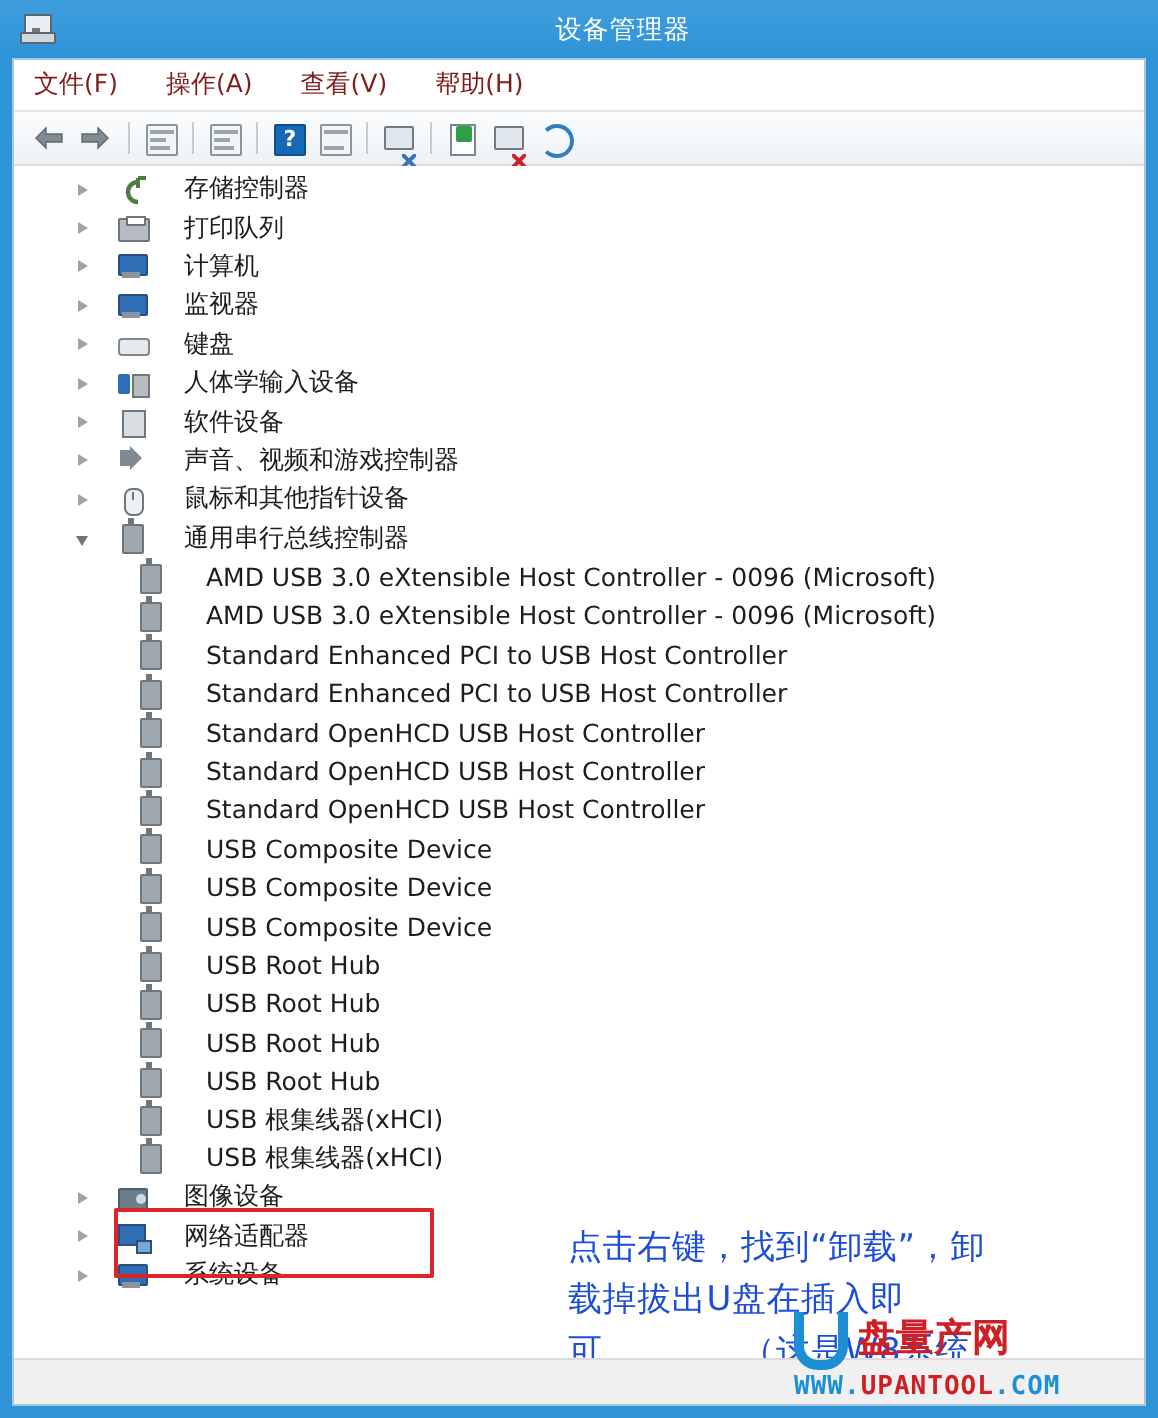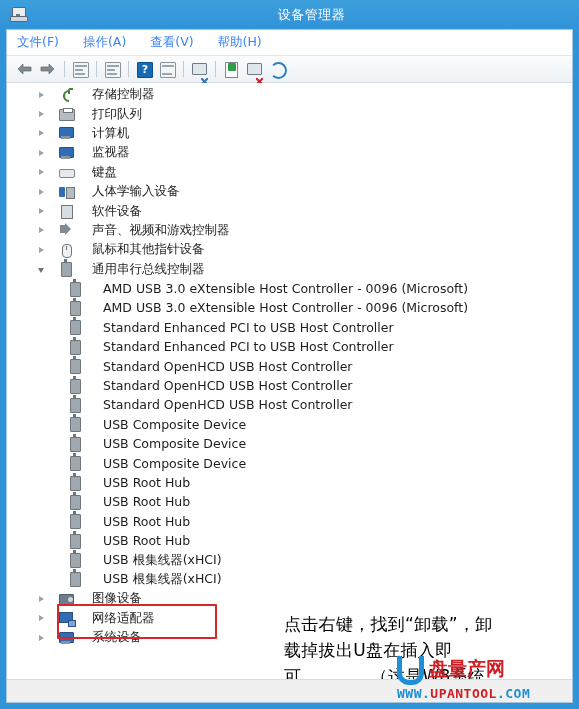--- a/index.html
+++ b/index.html
@@ -53,21 +53,21 @@
   }
   
   .menubar{
     height:25px;flex:0 0 25px;
     background:#ffffff;
     display:flex;align-items:center;
     padding-left:10px;
     border-bottom:1px solid #e6e6e6;
   }
   .menu-item{
-    font-size:12.5px;color:#3b82f6;margin-right:24px;
+    font-size:12.5px;color:#7f1d1d;margin-right:24px;
     font-family:"DejaVu Sans",sans-serif;cursor:default;white-space:nowrap;
   }
   
   .toolbar{
     height:26px;flex:0 0 26px;
     background:linear-gradient(#fbfcfd,#eef2f6);
     border-bottom:1px solid #d8dde2;
     display:flex;align-items:center;padding-left:8px;
   }
   .tb-btn{
@@ -165,21 +165,21 @@
   .i-cam:after{content:"";position:absolute;left:8px;top:2px;width:5px;height:5px;background:#cfd8de;border-radius:50%;}
   .i-net{position:absolute;left:1px;top:2px;width:12px;height:9px;background:#2f6db5;border:1px solid #2a4f80;}
   .i-net:after{content:"";position:absolute;left:8px;top:7px;width:6px;height:5px;background:#7aa7d6;border:1px solid #2a4f80;}
   
   .redbox{
     position:absolute;left:50px;top:521px;width:156px;height:31px;
     border:2px solid #d8262a;border-radius:1px;pointer-events:none;
   }
   .annotation{
     position:absolute;left:277px;top:528px;width:275px;
-    color:#000000;font-size:17px;line-height:26px;
+    color:#1d4ed8;font-size:17px;line-height:26px;
     font-family:"DejaVu Sans",sans-serif;
     letter-spacing:.3px;
   }
   
   .statusbar{
     flex:0 0 22px;height:22px;background:#f0f0f0;
     border-top:1px solid #dcdcdc;
   }
   
   .watermark{

